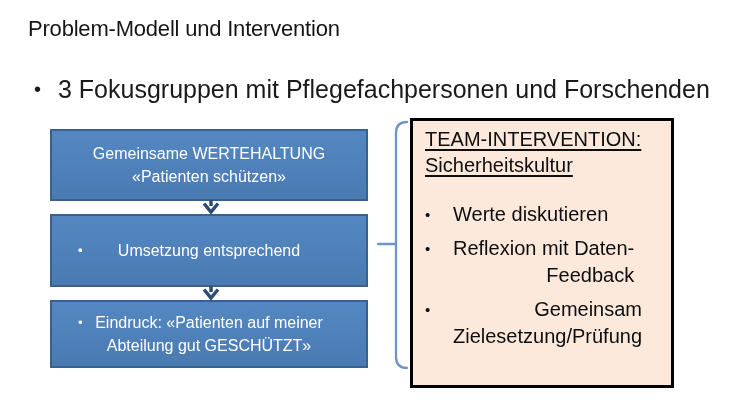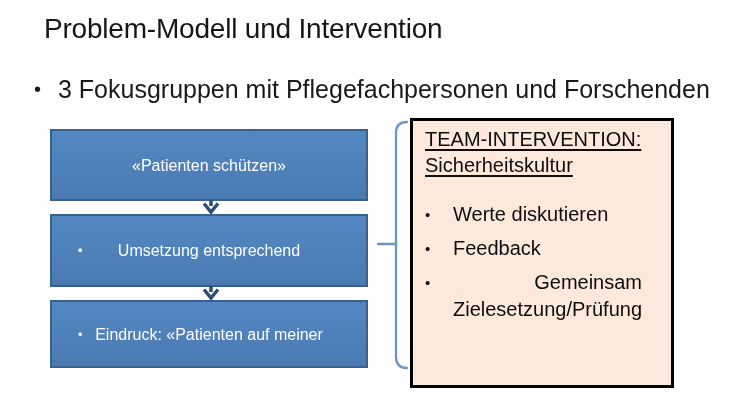--- a/index.html
+++ b/index.html
@@ -1,22 +1,22 @@
 <!DOCTYPE html>
 <html><head>
 <meta charset="utf-8">
 <style>
   html,body{margin:0;padding:0;background:#fff;}
   .slide{
     position:relative; width:740px; height:410px; background:#ffffff;
     font-family:"Liberation Sans", sans-serif; color:#111; overflow:hidden;
   }
   .title{
-    position:absolute; left:28px; top:12px; font-size:28px; line-height:34px;
-    color:#161616; letter-spacing:-0.2px;margin-left:16px;
+    position:absolute; left:28px; top:12px; font-size:22px; line-height:34px;
+    color:#161616; letter-spacing:-0.2px;
   }
   .lead{
     position:absolute; left:34px; top:74px; display:flex; align-items:flex-start;
     font-size:25px; line-height:31px; color:#1a1a1a;
   }
   .lead .mark{ width:24px; flex:none; font-size:20px; line-height:31px; }
   
   .bbox{
     position:absolute; left:50px; width:318px; box-sizing:border-box;
     background:linear-gradient(#5487c1,#4a7ab2); border:2px solid #39618e;
@@ -53,20 +53,23 @@
 
   <div class="title">Problem-Modell und Intervention</div>
 
   <div class="lead">
     <span class="mark">•</span>
     <span>3 Fokusgruppen mit Pflegefachpersonen und Forschenden</span>
   </div>
 
   <div class="bbox bbox1">
     <div class="bline">
+      <span class="btext">Gemeinsame WERTEHALTUNG</span>
+    </div>
+    <div class="bline">
       <span class="btext">«Patienten schützen»</span>
     </div>
   </div>
 
   <svg class="arrow arrow1" viewBox="0 0 22 14">
     <line x1="11" y1="0" x2="11" y2="6" stroke="#2d4c78" stroke-width="3.5"></line>
     <polyline points="4,3.5 11,12 18,3.5" fill="none" stroke="#2d4c78" stroke-width="3.5"></polyline>
   </svg>
 
   <div class="bbox bbox2">
@@ -82,40 +85,44 @@
   <svg class="arrow arrow2" viewBox="0 0 22 14">
     <line x1="11" y1="0" x2="11" y2="6" stroke="#2d4c78" stroke-width="3.5"></line>
     <polyline points="4,3.5 11,12 18,3.5" fill="none" stroke="#2d4c78" stroke-width="3.5"></polyline>
   </svg>
 
   <div class="bbox bbox3">
     <div class="bline">
       <span class="mark">•</span>
       <span class="btext">Eindruck: «Patienten auf meiner</span>
     </div>
+    <div class="bline">
+      <span class="btext">Abteilung gut GESCHÜTZT»</span>
+    </div>
   </div>
 
   <svg class="brace" viewBox="0 0 40 258">
     <path d="M 33 6 Q 22 6 22 17 L 22 241 Q 22 252 33 252" fill="none" stroke="#7094c6" stroke-width="2.3" stroke-linecap="round"></path>
     <path d="M 22 128 L 4 128" fill="none" stroke="#7094c6" stroke-width="2.3" stroke-linecap="round"></path>
   </svg>
 
   <div class="ibox">
     <div class="ihead">TEAM-INTERVENTION:</div>
     <div class="ihead">Sicherheitskultur</div>
     <div class="ilist">
       <div class="iitem">
         <span class="mark">•</span>
         <span>
           <span class="iline">Werte diskutieren</span>
         </span>
       </div>
       <div class="iitem">
         <span class="mark">•</span>
         <span>
+          <span class="iline">Reflexion mit Daten-</span>
           <span class="iline">Feedback</span>
         </span>
       </div>
       <div class="iitem">
         <span class="mark">•</span>
         <span>
           <span class="iline">Gemeinsam</span>
           <span class="iline">Zielesetzung/Prüfung</span>
         </span>
       </div>

